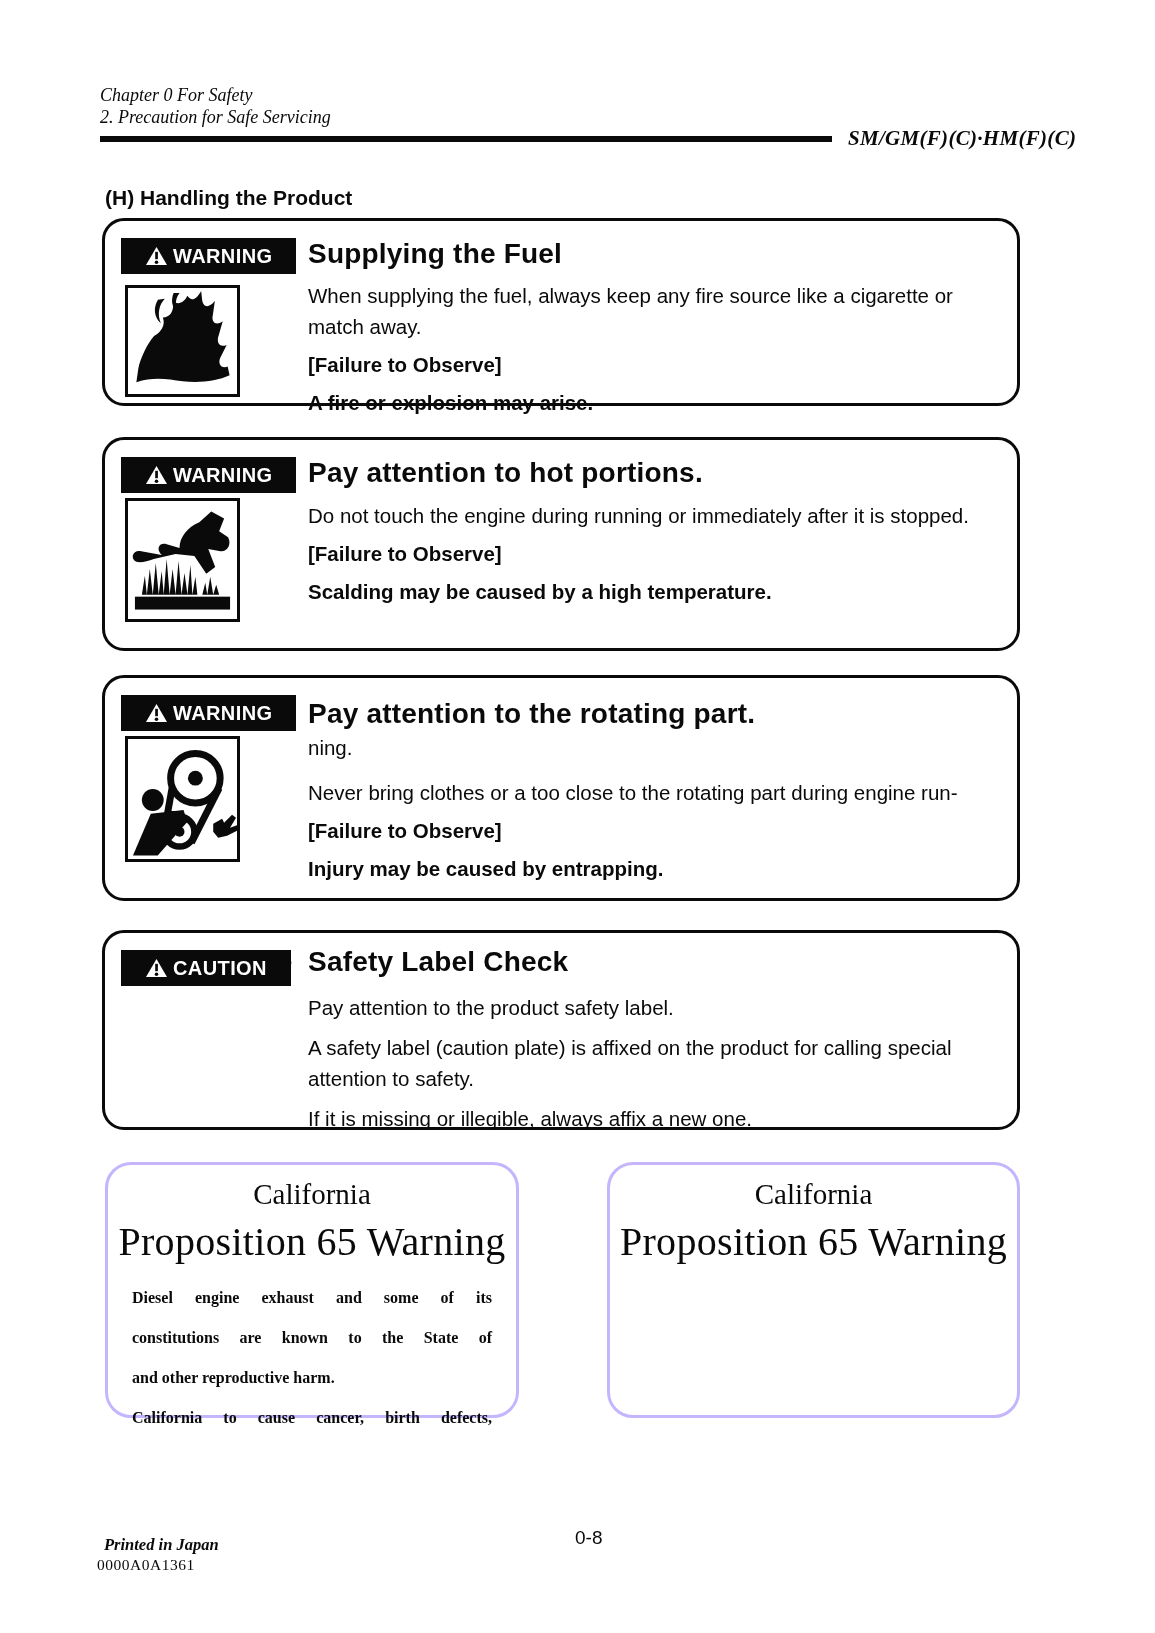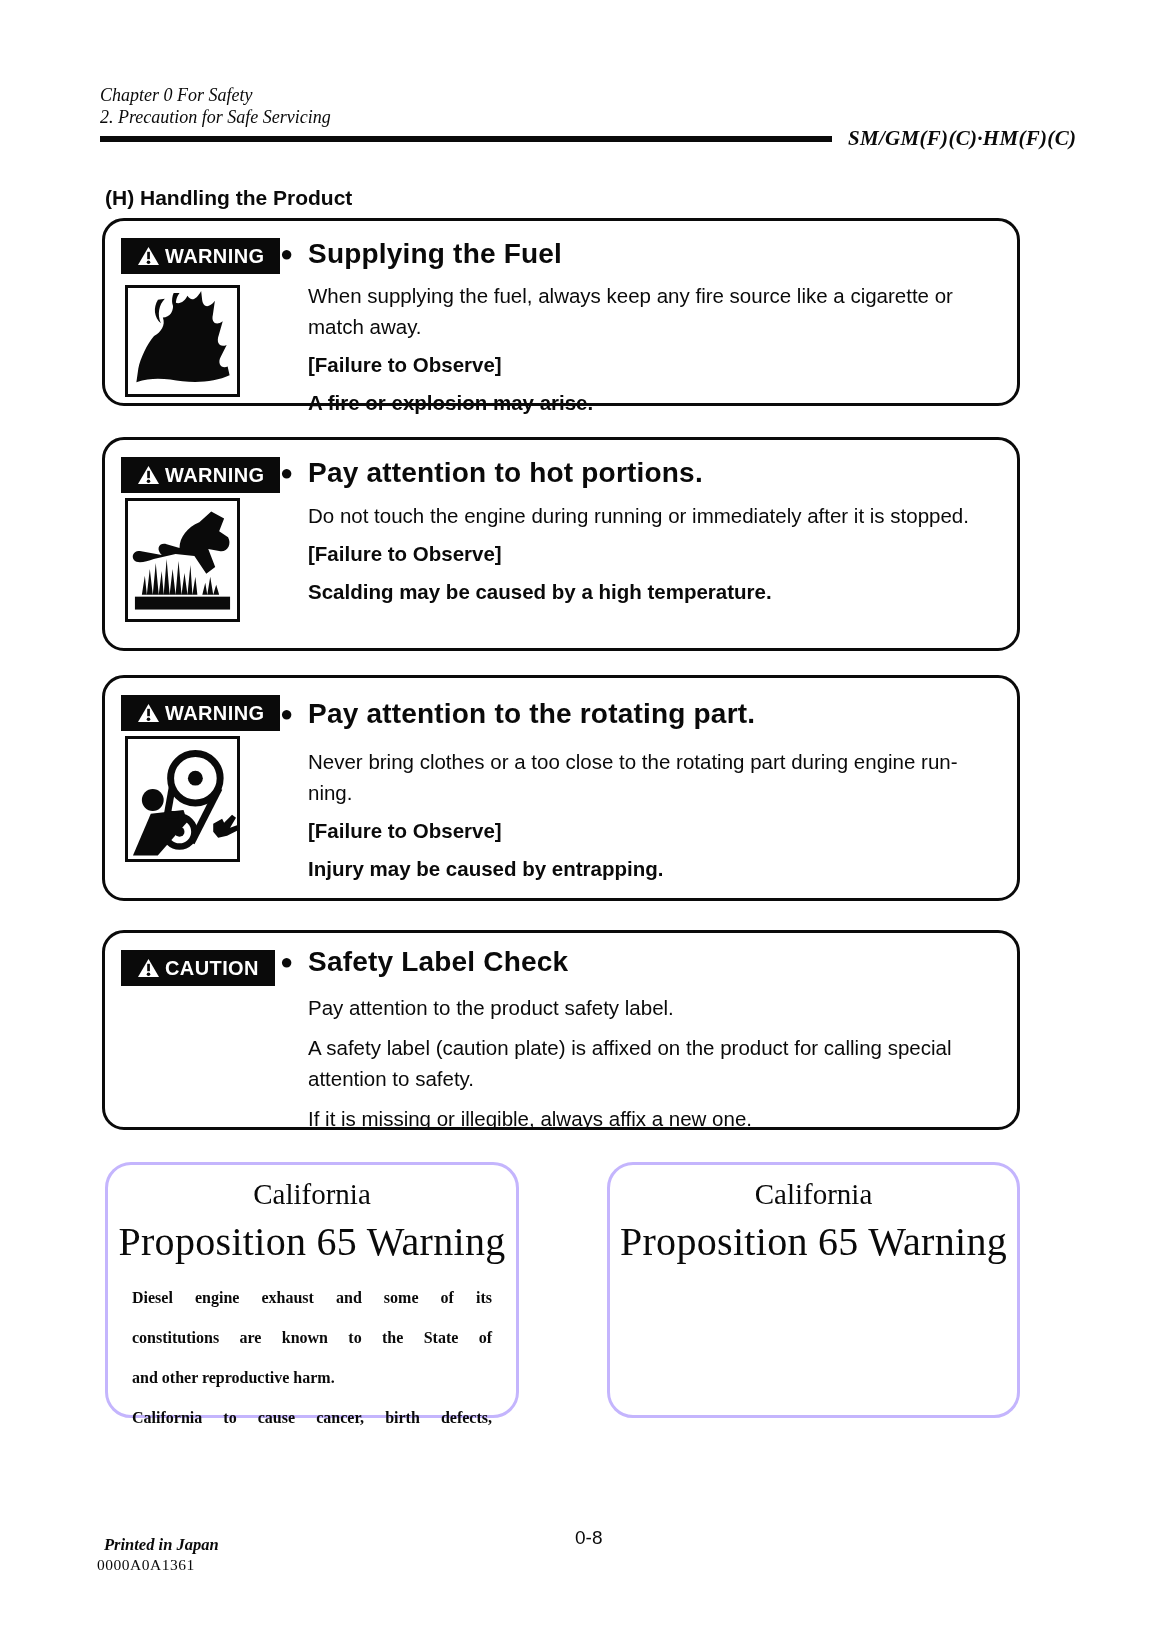--- a/index.html
+++ b/index.html
@@ -29,21 +29,21 @@
     border:3px solid #0a0a0a;border-radius:22px;box-sizing:border-box;
   }
   #box1{top:218px;height:188px;}
   #box2{top:437px;height:214px;}
   #box3{top:675px;height:226px;}
   #box4{top:930px;height:200px;}
 
   .badge{
     position:absolute;left:16px;top:17px;height:36px;
     background:#0a0a0a;color:#fff;display:inline-flex;align-items:center;
-    padding:0 16px;gap:5px;font-weight:bold;font-size:20px;letter-spacing:0.4px;
+    padding:0 24px;gap:5px;font-weight:bold;font-size:20px;letter-spacing:0.4px;
   }
   .badge svg{display:block;}
   .icon-frame{
     position:absolute;left:20px;width:115px;
     border:3px solid #0a0a0a;box-sizing:border-box;background:#fff;
   }
   #box1 .icon-frame{top:64px;height:112px;}
   #box2 .icon-frame{top:58px;height:124px;}
   #box3 .icon-frame{top:58px;height:126px;}
   .icon-frame svg{display:block;width:100%;height:100%;}
@@ -175,22 +175,22 @@
       <path fill="#0a0a0a" d="M5,116 L23,74 L56,70 L60,82 L30,116 Z"></path>
       <rect x="38" y="71" width="13" height="8" rx="3" fill="#0a0a0a"></rect>
       <path fill="#0a0a0a" d="M86,84 l9,-5 2,4 8,-8 4,3 -6,10 8,-3 1,5 -12,6 -9,2 -5,-6 z"></path>
     </svg>
   </div>
   <div class="content">
     <div class="title-row">
       <span class="bullet">●</span>
       <span class="box-title">Pay attention to the rotating part.</span>
     </div>
+    <div class="ln">ning.</div>
     <div class="ln mt14">Never bring clothes or a too close to the rotating part during engine run-</div>
-    <div class="ln">ning.</div>
     <div class="ln b mt38">[Failure to Observe]</div>
     <div class="ln b">Injury may be caused by entrapping.</div>
   </div>
 </div>
 
 <div class="abs safety-box" id="box4">
   <div class="badge">
     <svg width="23" height="20" viewBox="0 0 23 20">
       <polygon points="11.5,1 22,19 1,19" fill="#ffffff"></polygon>
       <rect x="10.2" y="5.8" width="2.7" height="7.4" fill="#0a0a0a"></rect>

